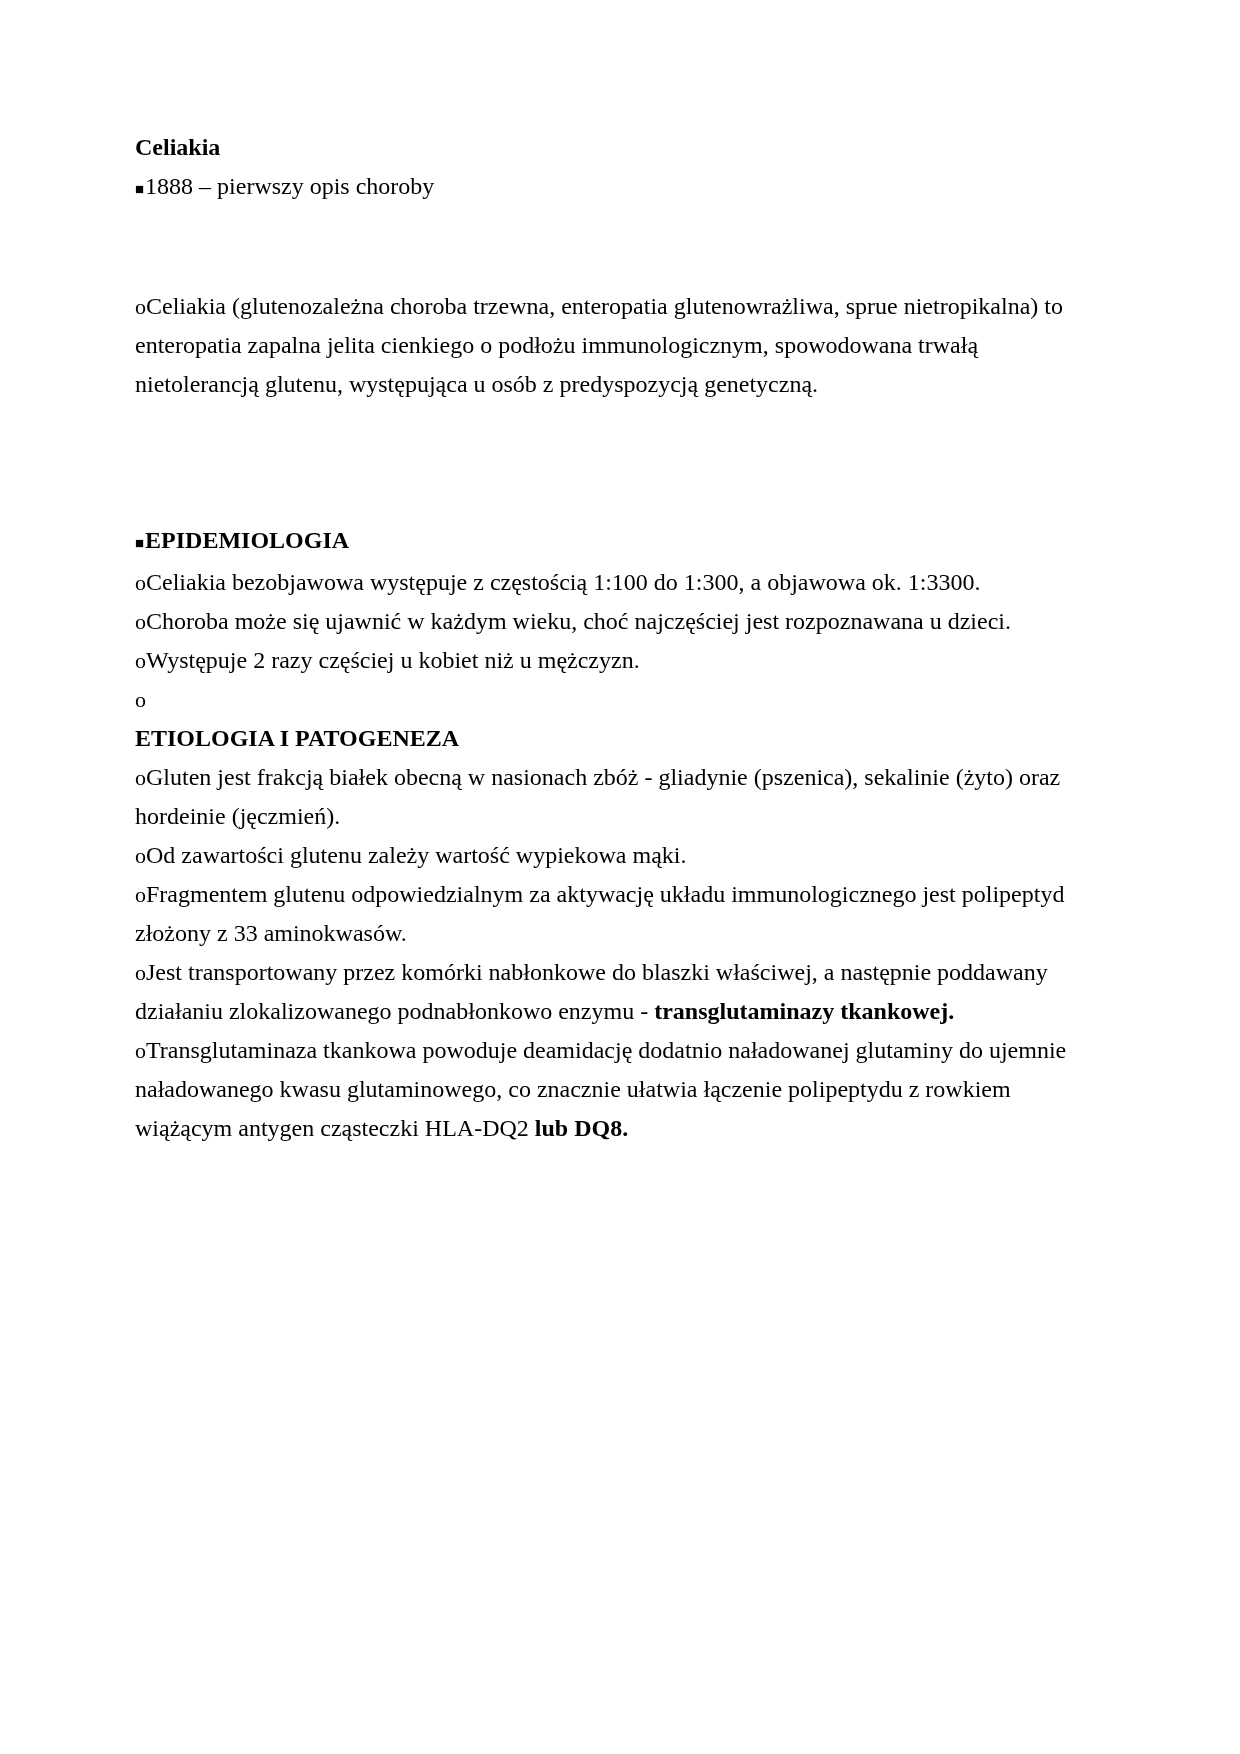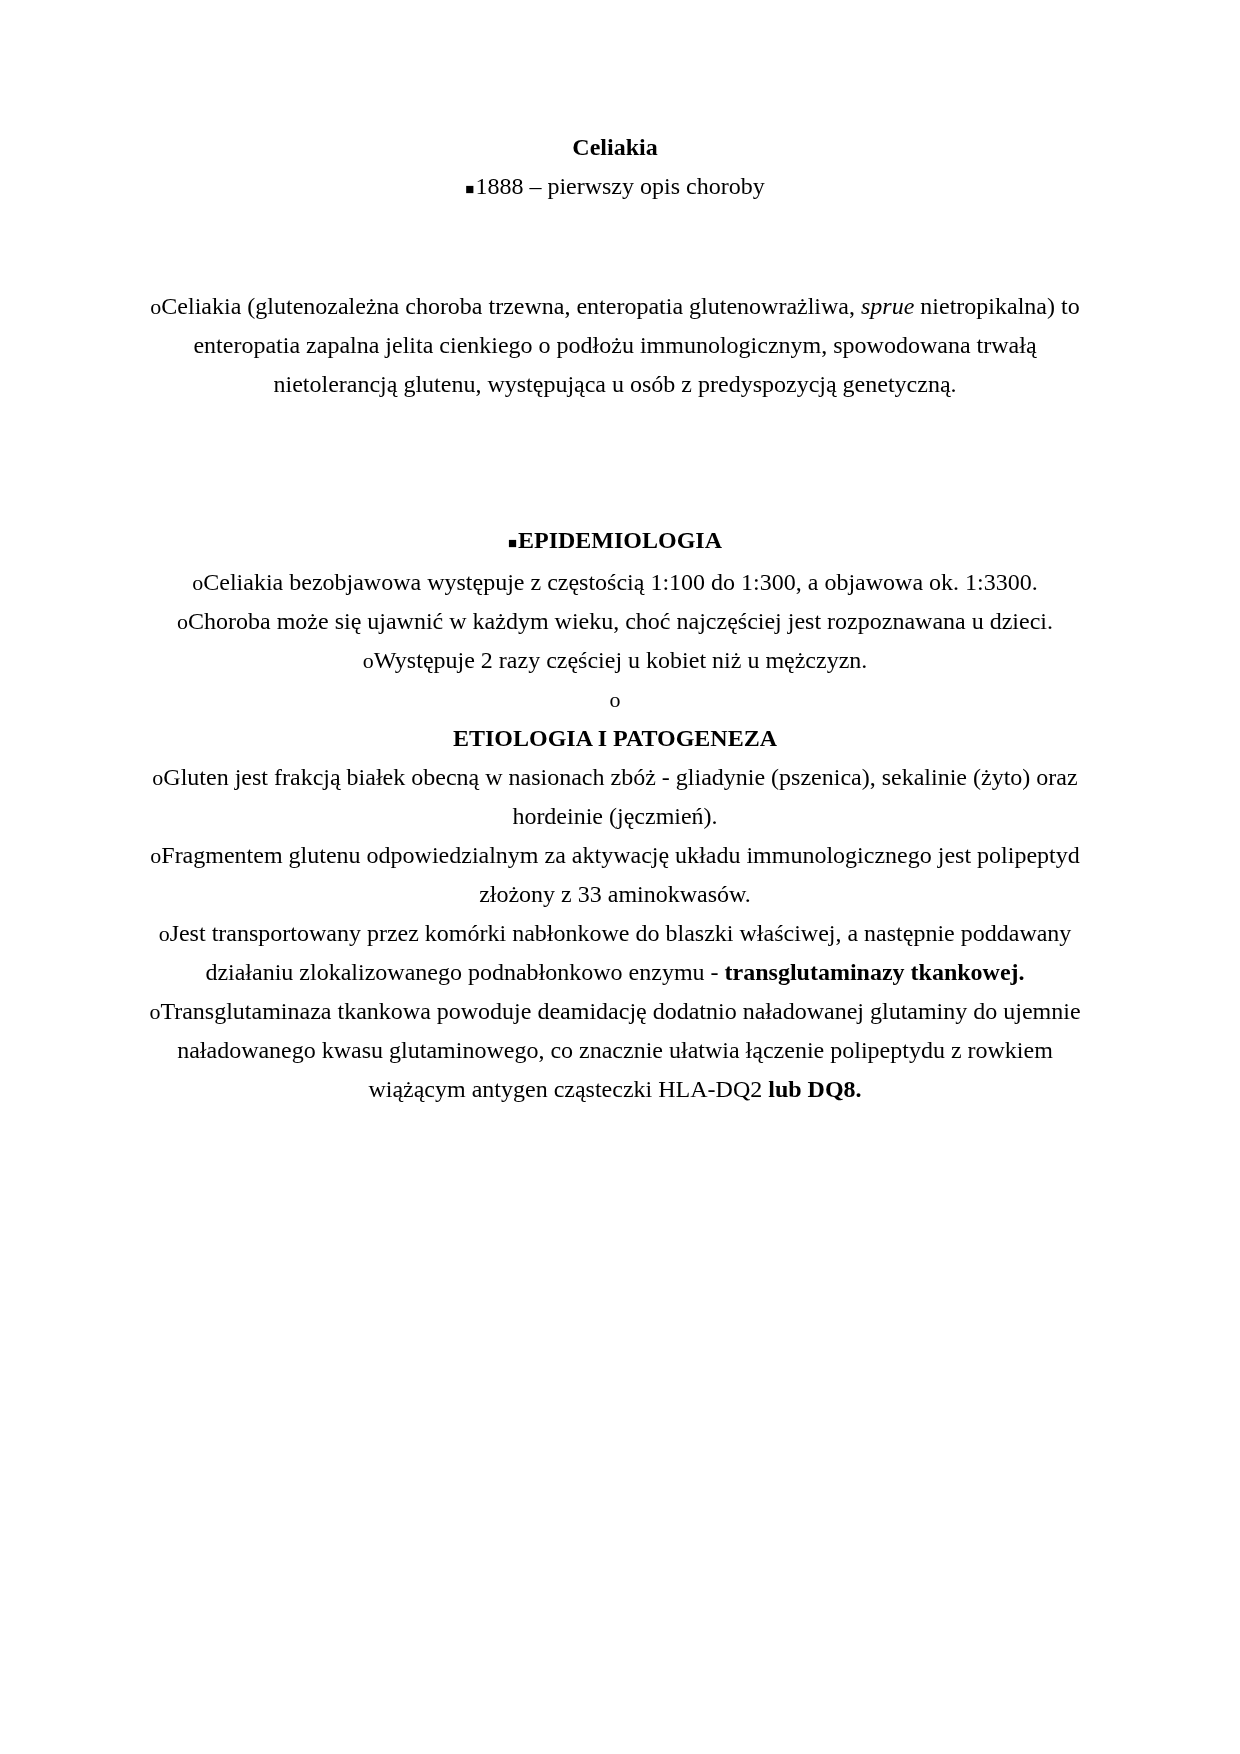--- a/index.html
+++ b/index.html
@@ -19,52 +19,53 @@
     font-family: "Liberation Serif", "DejaVu Serif", serif;
     font-size: 24px;
     line-height: 39px;
     color: #000000;
     overflow: hidden;
   }
   .para {
     margin: 0;
     padding: 0;
     min-height: 39px;
-    text-align: center;
+    text-align: left;
     word-spacing: normal;
   }
   .marker {
     font-style: normal;
     font-weight: normal;
   }
   .marker-circle {
     font-size: 22px;
   }
   .marker-square {
     font-size: 15px;
     letter-spacing: 1px;
   }
   .run-bold { font-weight: bold; }
-  .run-italic { font-style: italic; }
+  .run-italic { }
 </style>
 </head>
 <body>
 
 <div class="page">
     <p class="para"><span class="run run-bold">Celiakia</span></p>
     <p class="para"><span class="marker marker-square">■</span><span class="run">1888 – pierwszy opis choroby</span></p>
     <p class="para"></p>
     <p class="para"></p>
     <p class="para"><span class="marker marker-circle">o</span><span class="run">Celiakia (glutenozależna choroba trzewna, enteropatia glutenowrażliwa, </span><span class="run run-italic">sprue</span><span class="run"> nietropikalna) to enteropatia zapalna jelita cienkiego o podłożu immunologicznym, spowodowana trwałą nietolerancją glutenu, występująca u osób z predyspozycją genetyczną.</span></p>
     <p class="para"></p>
     <p class="para"></p>
     <p class="para"></p>
     <p class="para"><span class="marker marker-square">■</span><span class="run run-bold">EPIDEMIOLOGIA</span></p>
     <p class="para"><span class="marker marker-circle">o</span><span class="run">Celiakia bezobjawowa występuje z częstością 1:100 do 1:300, a objawowa ok. 1:3300.</span></p>
     <p class="para"><span class="marker marker-circle">o</span><span class="run">Choroba może się ujawnić w każdym wieku, choć najczęściej jest rozpoznawana u dzieci.</span></p>
     <p class="para"><span class="marker marker-circle">o</span><span class="run">Występuje 2 razy częściej u kobiet niż u mężczyzn.</span></p>
     <p class="para"><span class="marker marker-circle">o</span></p>
     <p class="para"><span class="run run-bold">ETIOLOGIA I PATOGENEZA</span></p>
     <p class="para"><span class="marker marker-circle">o</span><span class="run">Gluten jest frakcją białek obecną w nasionach zbóż - gliadynie (pszenica), sekalinie (żyto) oraz hordeinie (jęczmień).</span></p>
+    <p class="para"><span class="marker marker-circle">o</span><span class="run">Od zawartości glutenu zależy wartość wypiekowa mąki.</span></p>
     <p class="para"><span class="marker marker-circle">o</span><span class="run">Fragmentem glutenu odpowiedzialnym za aktywację układu immunologicznego jest polipeptyd złożony z 33 aminokwasów.</span></p>
     <p class="para"><span class="marker marker-circle">o</span><span class="run">Jest transportowany przez komórki nabłonkowe do blaszki właściwej, a następnie poddawany działaniu zlokalizowanego podnabłonkowo enzymu - </span><span class="run run-bold">transglutaminazy tkankowej.</span></p>
     <p class="para"><span class="marker marker-circle">o</span><span class="run">Transglutaminaza tkankowa powoduje  deamidację dodatnio naładowanej glutaminy do ujemnie naładowanego kwasu glutaminowego, co znacznie ułatwia łączenie polipeptydu z rowkiem wiążącym antygen cząsteczki HLA-DQ2 </span><span class="run run-bold">lub DQ8.</span></p>
   </div>
 
 </body></html>

